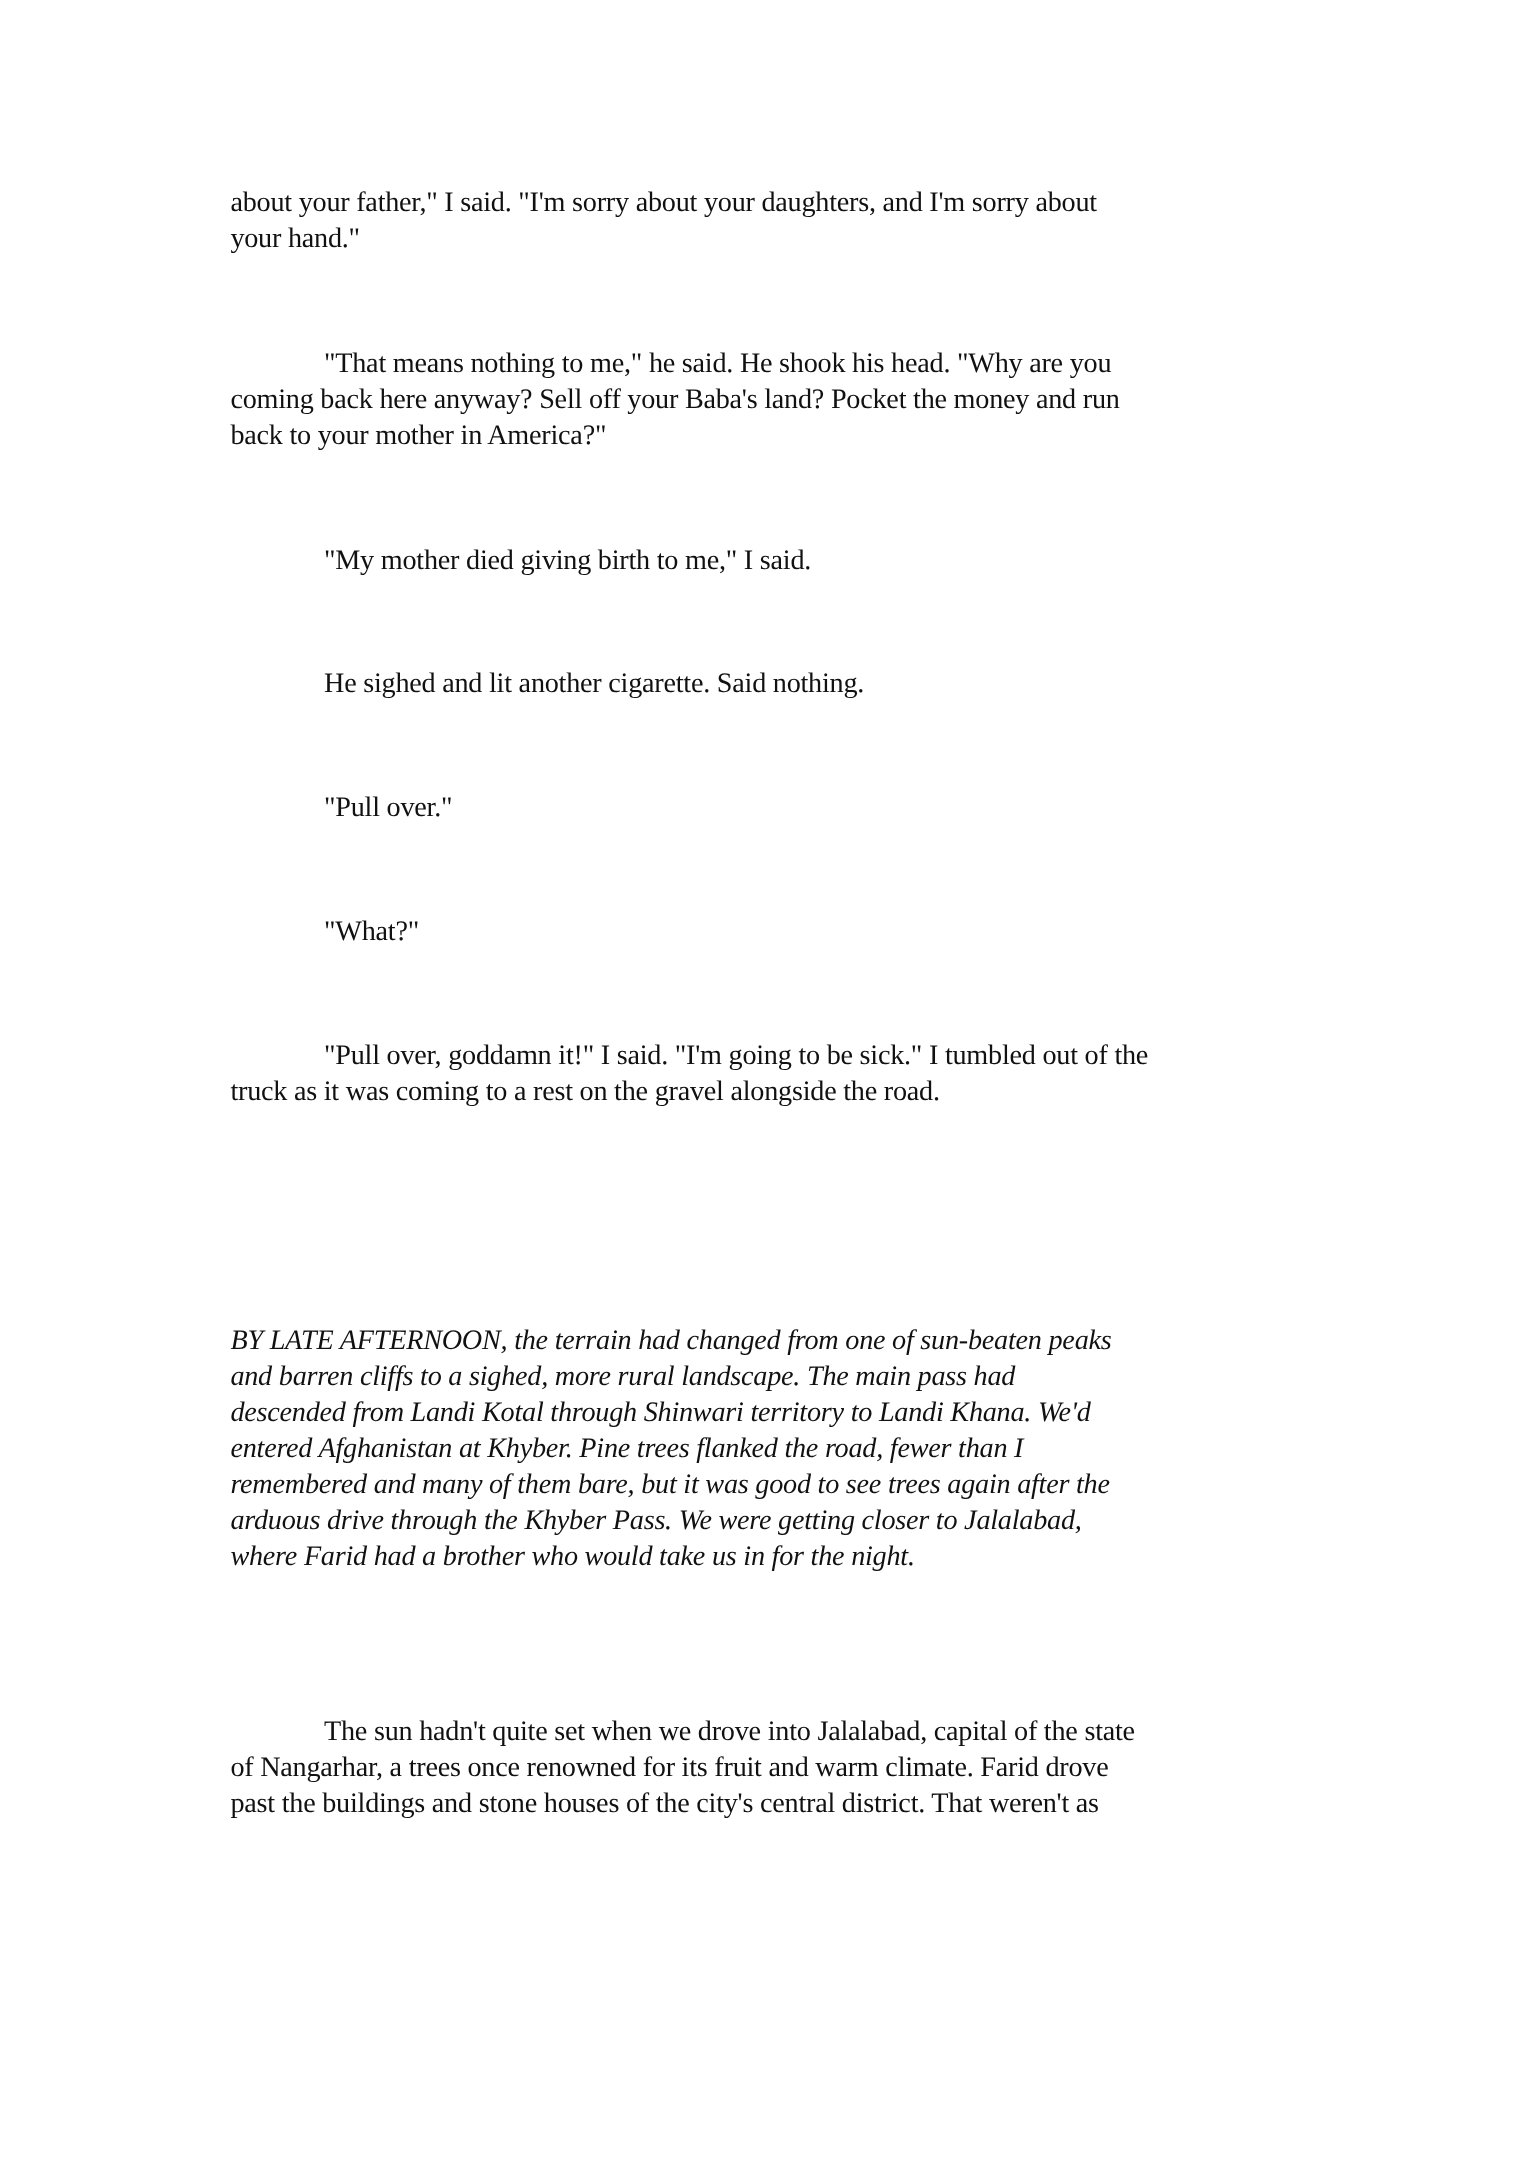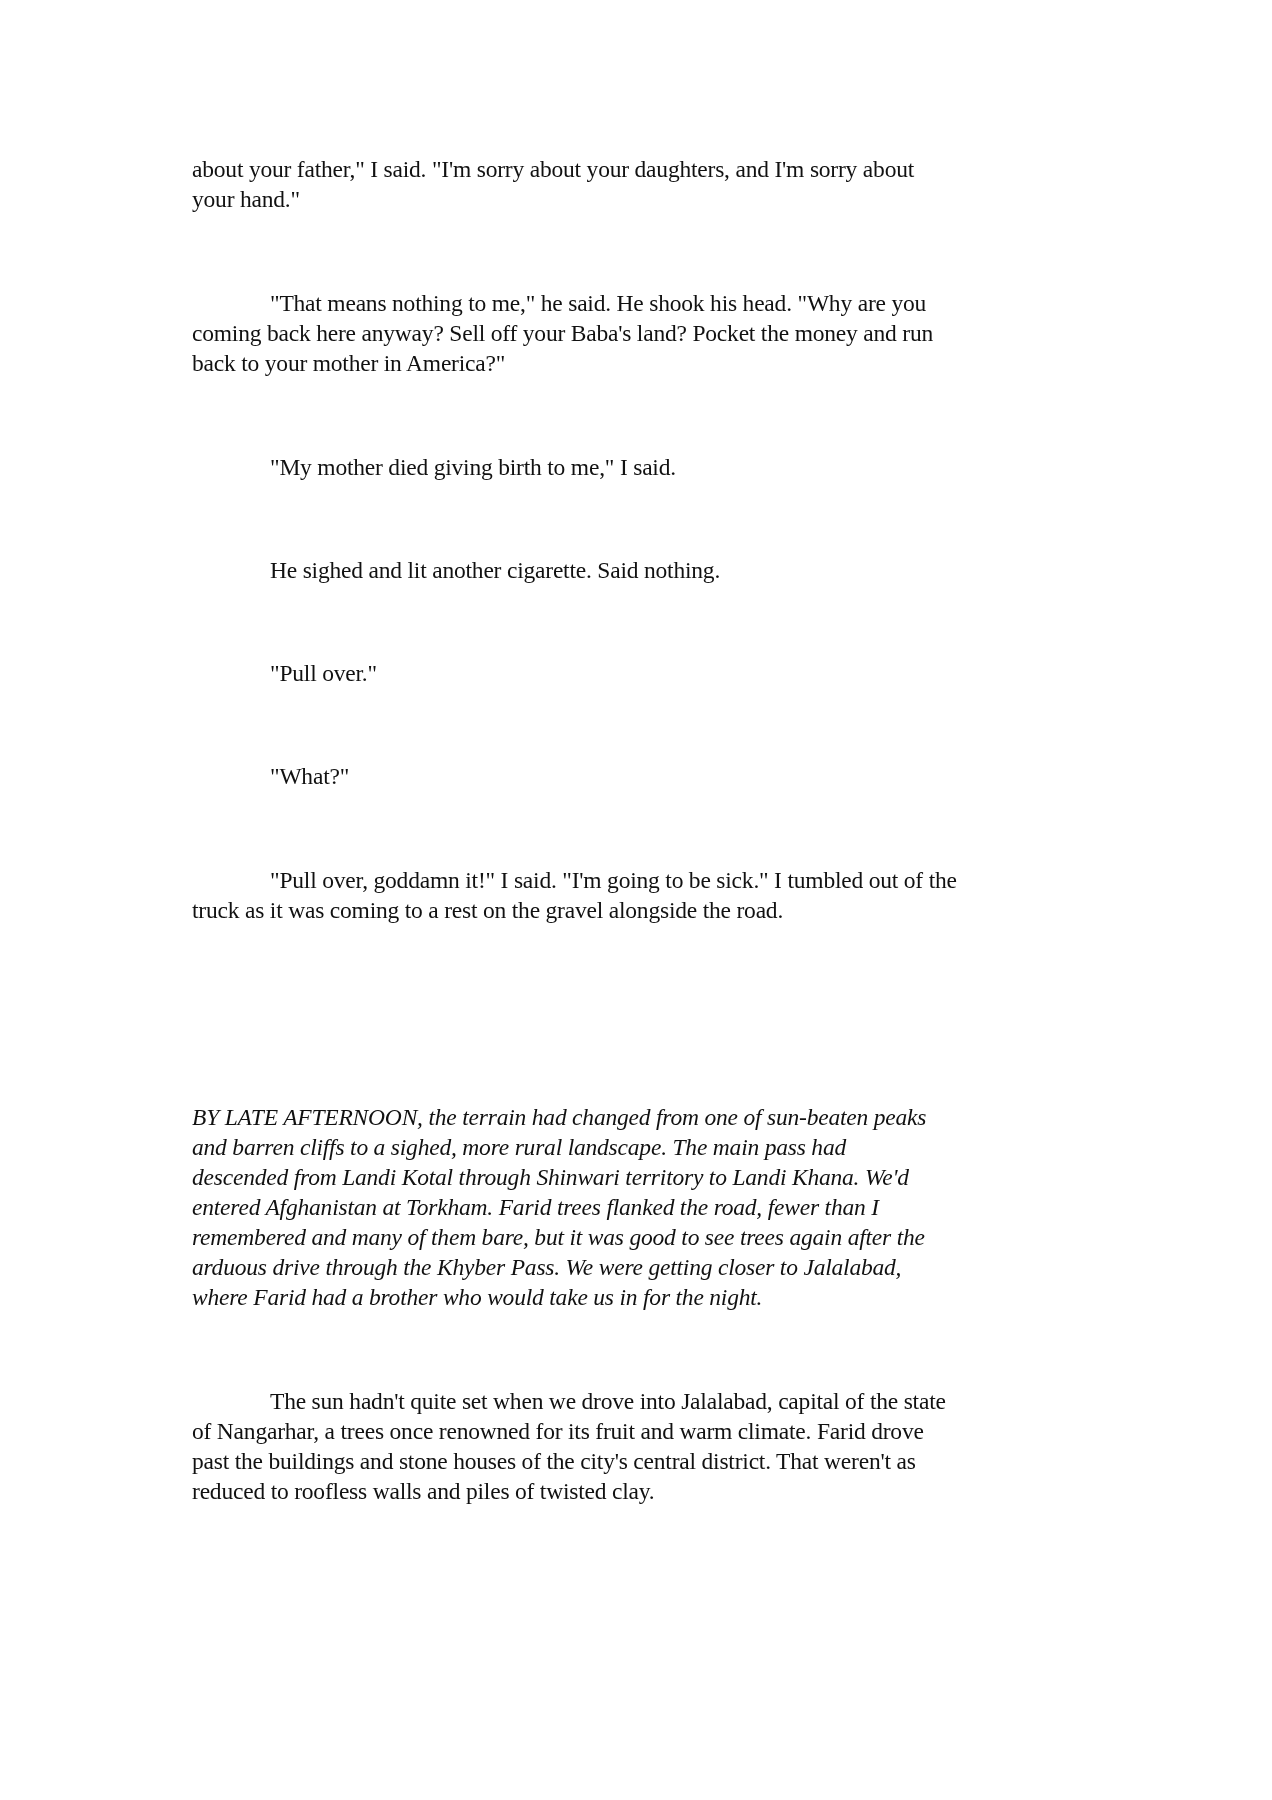--- a/index.html
+++ b/index.html
@@ -74,26 +74,25 @@
 
   <p class="para" style="top:865px;">
     <span class="line indent">"Pull over, goddamn it!" I said. "I'm going to be sick." I tumbled out of the</span>
     <span class="line">truck as it was coming to a rest on the gravel alongside the road.</span>
   </p>
 
   <p class="para" style="top:1102px;font-style:italic;">
     <span class="line">BY LATE AFTERNOON, the terrain had changed from one of sun-beaten peaks</span>
     <span class="line">and barren cliffs to a sighed, more rural landscape. The main pass had</span>
     <span class="line">descended from Landi Kotal through Shinwari territory to Landi Khana. We'd</span>
-    <span class="line">entered Afghanistan at Torkham. Farid trees flanked the road, fewer than I</span>
+    <span class="line">entered Afghanistan at Khyber. Pine trees flanked the road, fewer than I</span>
     <span class="line">remembered and many of them bare, but it was good to see trees again after the</span>
     <span class="line">arduous drive through the Khyber Pass. We were getting closer to Jalalabad,</span>
     <span class="line">where Farid had a brother who would take us in for the night.</span>
   </p>
 
-  <p class="para" style="top:1386px;">
+  <p class="para" style="top:1428px;">
     <span class="line indent">The sun hadn't quite set when we drove into Jalalabad, capital of the state</span>
     <span class="line">of Nangarhar, a trees once renowned for its fruit and warm climate. Farid drove</span>
     <span class="line">past the buildings and stone houses of the city's central district. That weren't as</span>
-    <span class="line">reduced to roofless walls and piles of twisted clay.</span>
   </p>
 
 </div>
 
 </body></html>

